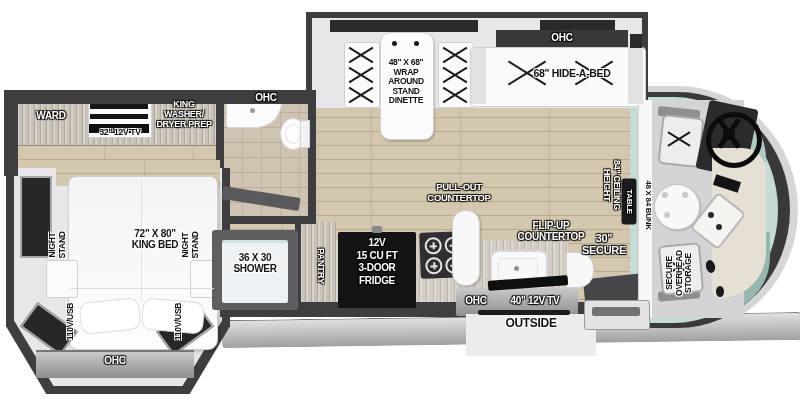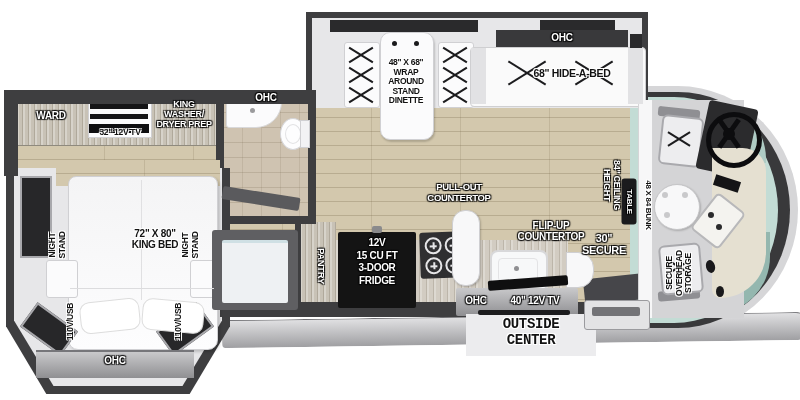--- a/index.html
+++ b/index.html
@@ -47,23 +47,22 @@
   <div class="abs" style="left:630px;top:86px;width:168px;height:248px;background:#d6d6d8;border-radius:0 122px 122px 0 / 0 126px 126px 0;z-index:2;"></div>
   <div class="abs" style="left:632px;top:92px;width:158px;height:236px;background:#39393b;border-radius:0 112px 112px 0 / 0 118px 118px 0;z-index:3;"></div>
   <div class="abs" style="left:630px;top:97px;width:148px;height:226px;background:#c3dcd5;border-radius:0 104px 104px 0 / 0 113px 113px 0;z-index:3;"></div>
   <div class="abs" style="left:708px;top:101px;width:58px;height:62px;background:#aecbc4;border-radius:0 86px 0 0;z-index:3;"></div>
   <div class="abs" style="left:706px;top:232px;width:64px;height:82px;background:#94b7af;border-radius:0 0 84px 10px;z-index:3;"></div>
   <div class="abs" style="left:638px;top:100px;width:106px;height:218px;background:#d4d4d6;z-index:4;"></div>
 
   <div class="abs" style="left:222px;top:316px;width:588px;height:27px;background:linear-gradient(180deg,#e0e0e2,#9f9fa2);border-top:1px solid #6f6f73;border-radius:4px 16px 16px 4px;transform:rotate(-0.8deg);z-index:2;"></div>
   <div class="abs" style="left:466px;top:314px;width:130px;height:42px;background:#ececee;z-index:6;"></div>
   <div class="abs" style="left:478px;top:310px;width:92px;height:5px;background:#1c1c1e;border-radius:2px;z-index:6;"></div>
-  <div class="abs lblb" style="left:466px;top:317px;width:130px;font-size:14px;z-index:9;font-family:Liberation Mono, monospace;">
+  <div class="abs lblb" style="left:466px;top:317px;width:130px;font-size:12px;z-index:9;">
     <span class="ln">OUTSIDE</span>
-    <span class="ln">CENTER</span>
   </div>
 
   <div class="abs wall" style="left:4px;top:90px;width:312px;height:14px;z-index:5;"></div>
   <div class="abs wall" style="left:4px;top:90px;width:14px;height:86px;z-index:5;"></div>
   <div class="abs wall" style="left:220px;top:302px;width:432px;height:15px;z-index:5;"></div>
 
   <div class="abs slidebg" style="left:306px;top:12px;width:330px;height:90px;border:6px solid #3e3e40;border-bottom:none;z-index:4;"></div>
   <div class="abs" style="left:330px;top:20px;width:148px;height:12px;background:#2a2a2c;z-index:6;"></div>
   <div class="abs" style="left:540px;top:20px;width:75px;height:12px;background:#2a2a2c;z-index:6;"></div>
   <div class="abs" style="left:630px;top:34px;width:12px;height:64px;background:#2a2a2c;z-index:6;"></div>
@@ -153,20 +152,24 @@
   <div class="abs win" style="left:24px;top:314px;width:46px;height:26px;transform:rotate(36deg);z-index:5;"></div>
   <div class="abs win" style="left:160px;top:314px;width:46px;height:26px;transform:rotate(-36deg);z-index:5;"></div>
   <div class="abs lblb" style="left:40px;top:315px;width:64px;height:13px;font-size:8.5px;transform:rotate(-90deg);">110V/USB</div>
   <div class="abs lblb" style="left:148px;top:315px;width:64px;height:13px;font-size:8.5px;transform:rotate(-90deg);">110V/USB</div>
   <div class="abs graybar" style="left:36px;top:350px;width:158px;height:26px;border-top:2px solid #76767a;z-index:5;"></div>
   <div class="abs lblw" style="left:36px;top:355px;width:158px;font-size:10px;">OHC</div>
 
   <div class="abs" style="left:212px;top:230px;width:86px;height:80px;background:#5f5f62;border-radius:3px;z-index:5;">
     <div class="abs" style="left:10px;top:10px;width:66px;height:60px;background:#eef1f3;border-top:3px solid #cfe0e4;border-radius:2px;"></div>
   </div>
+  <div class="abs lblb" style="left:220px;top:252px;width:70px;font-size:10px;">
+    <span class="ln">36 X 30</span>
+    <span class="ln">SHOWER</span>
+  </div>
 
   <div class="abs wood" style="left:300px;top:222px;width:36px;height:88px;z-index:3;"></div>
   <div class="abs wall" style="left:295px;top:224px;width:6px;height:84px;z-index:4;"></div>
   <div class="abs lblw" style="left:278px;top:258px;width:80px;height:16px;font-size:9.5px;transform:rotate(90deg);">PANTRY</div>
 
   <div class="abs wood2" style="left:336px;top:240px;width:232px;height:62px;z-index:2;"></div>
   <div class="abs" style="left:338px;top:232px;width:78px;height:76px;background:#141414;border-radius:2px;z-index:5;"></div>
   <div class="abs" style="left:372px;top:226px;width:10px;height:7px;background:#8a8a8c;border-radius:2px;z-index:5;"></div>
   <div class="abs lblw" style="left:338px;top:237px;width:78px;font-size:10px;line-height:1.25;">
     <span class="ln">12V</span>

